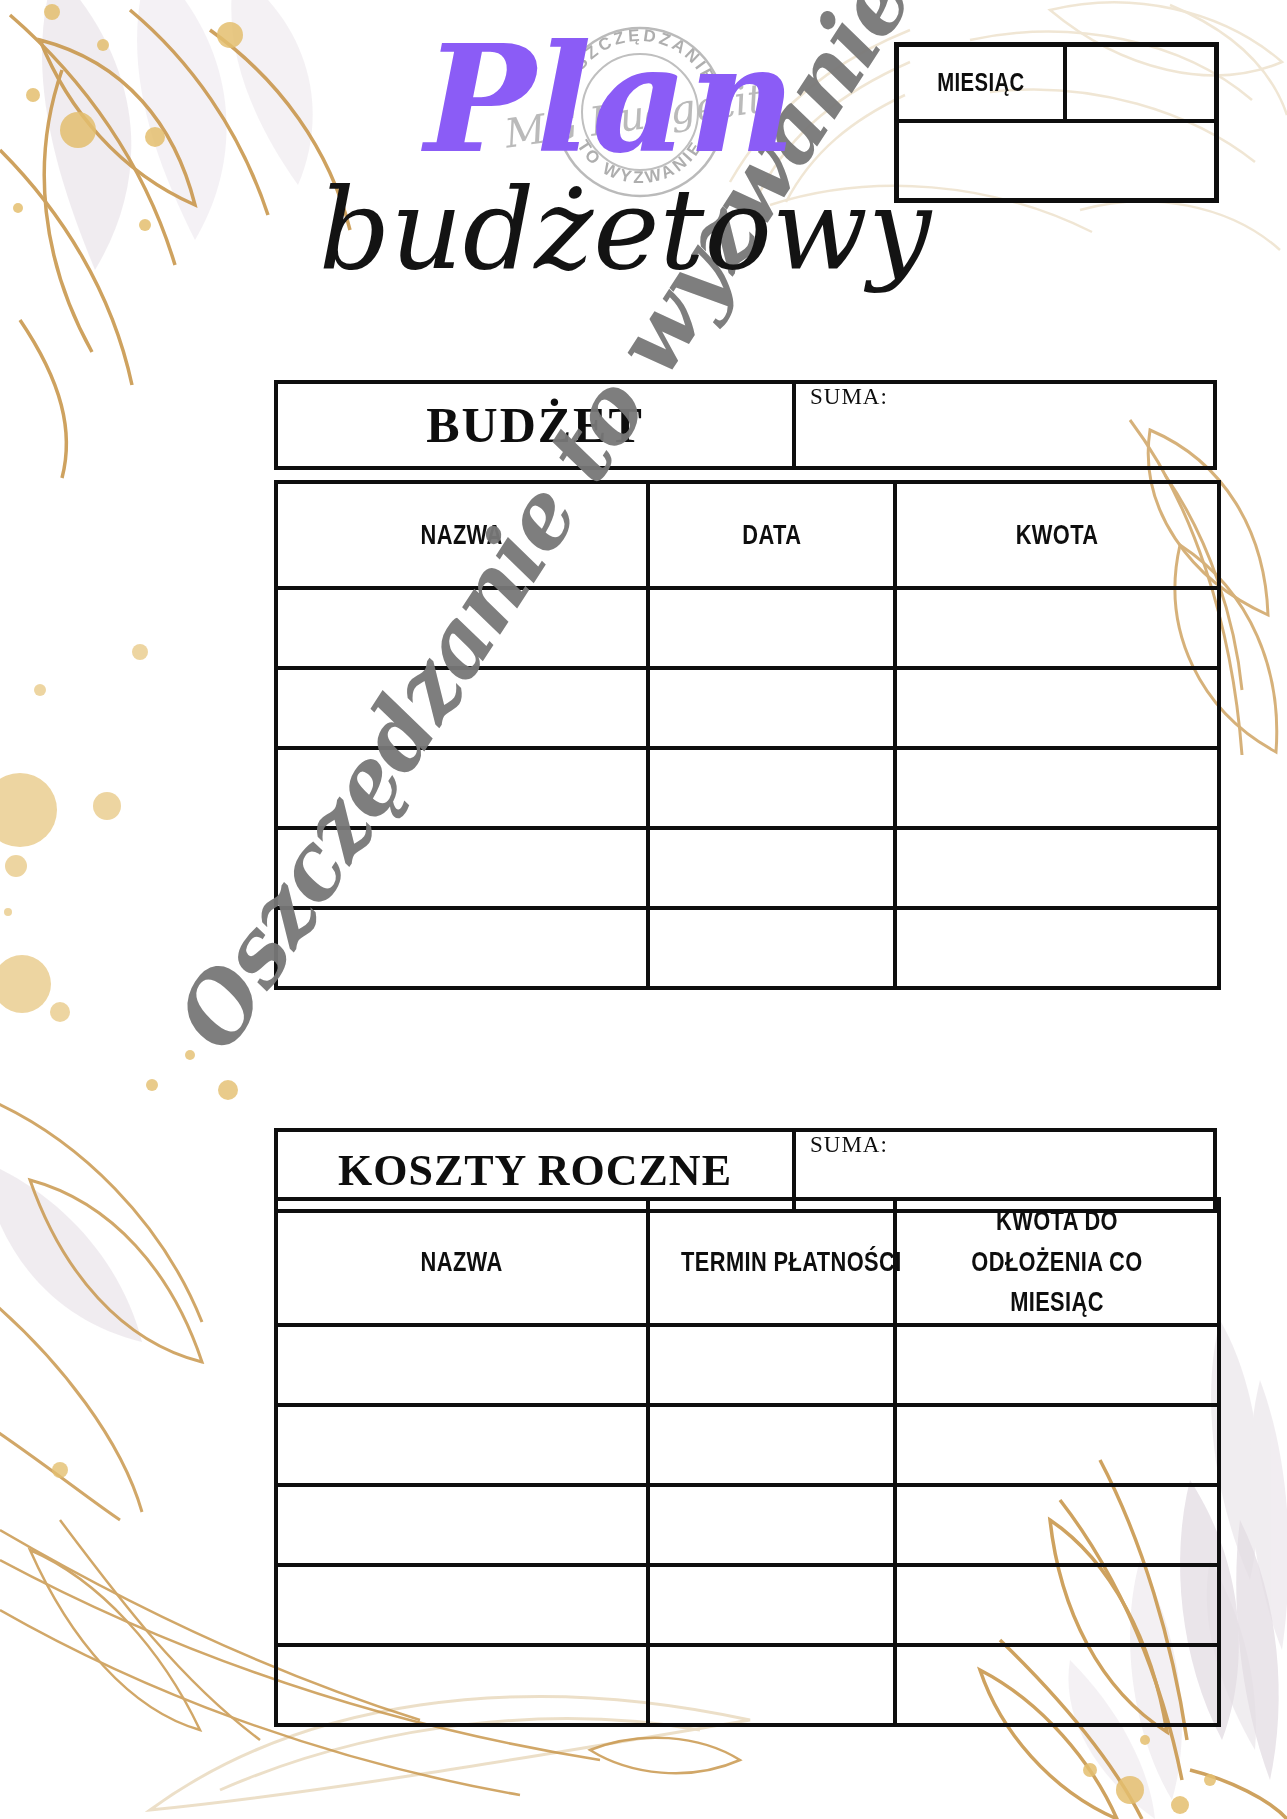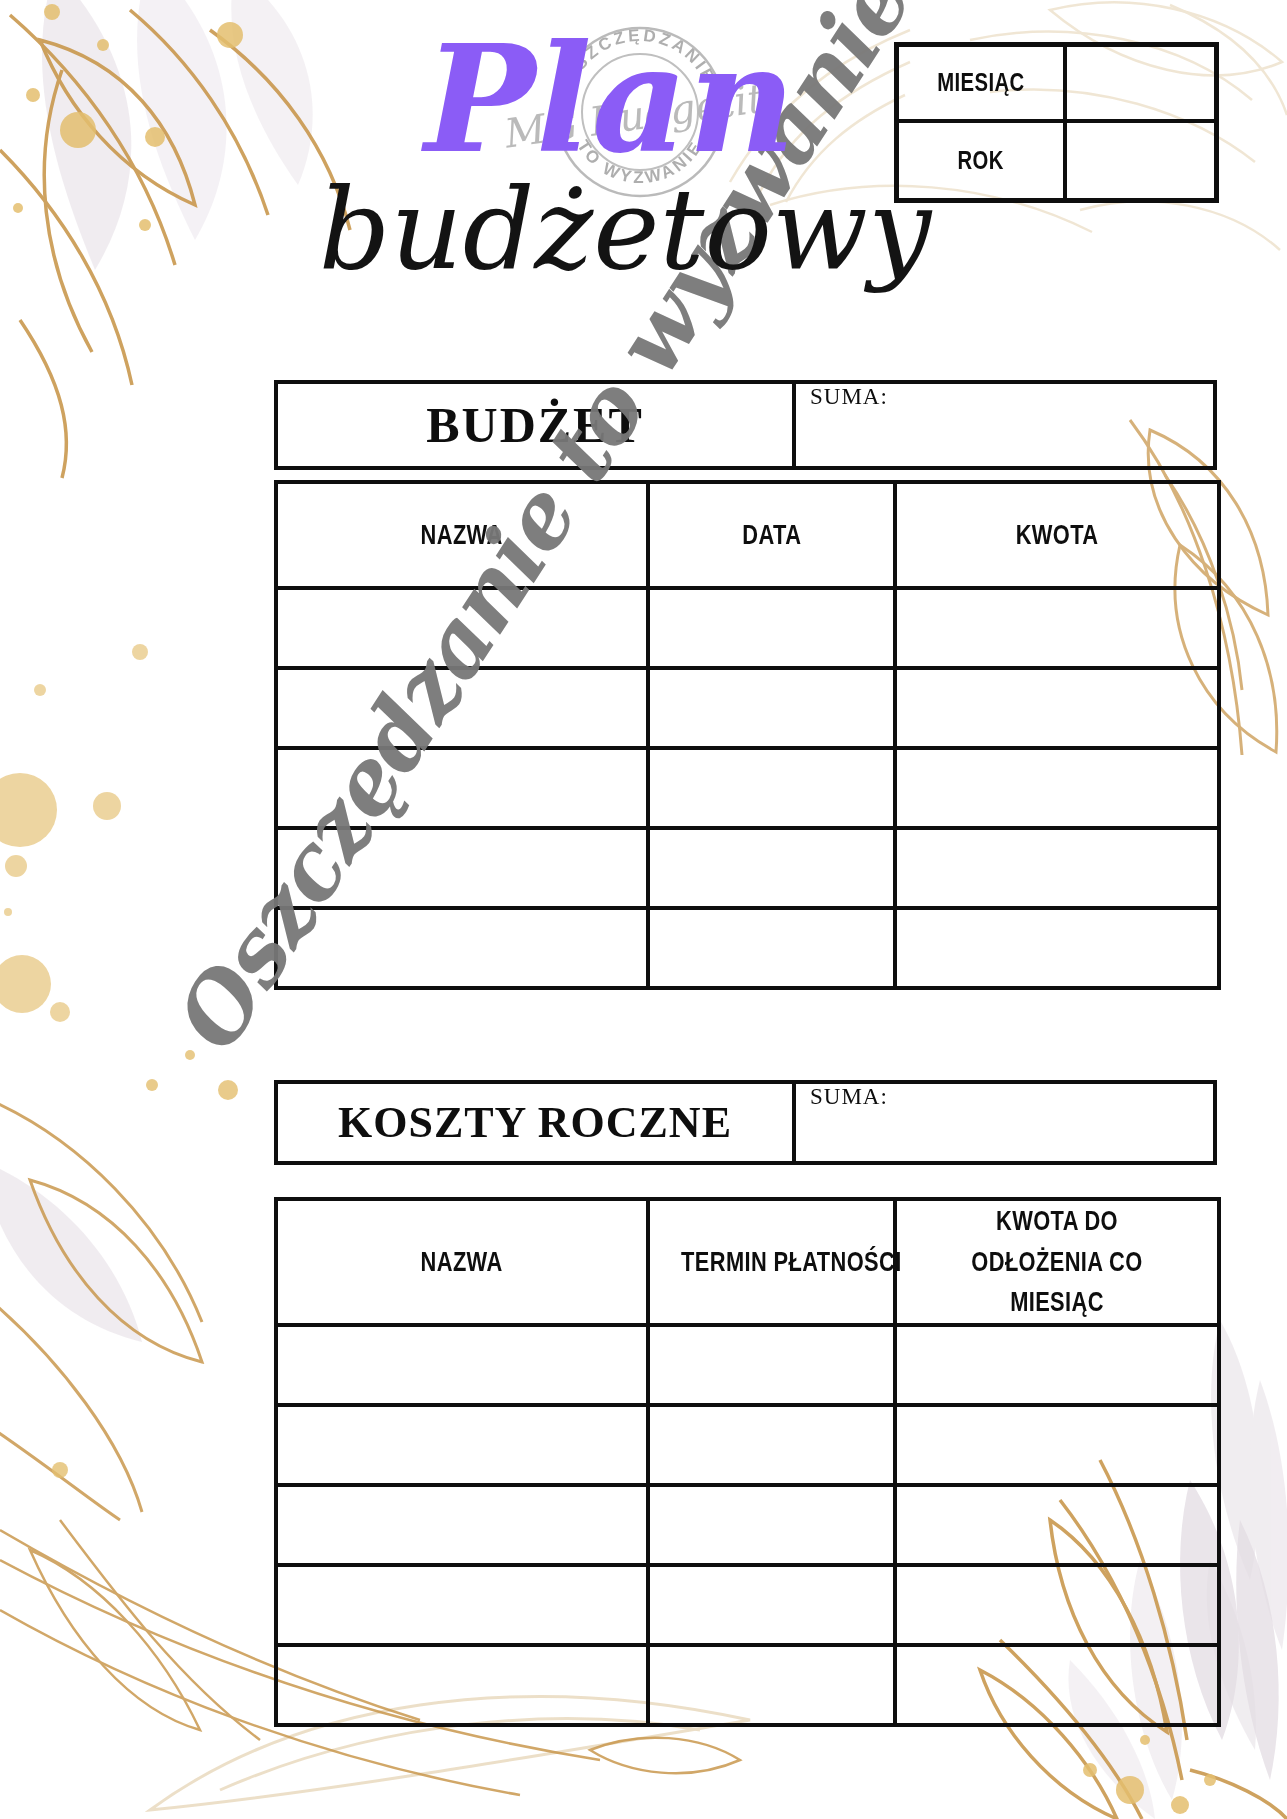--- a/index.html
+++ b/index.html
@@ -68,21 +68,21 @@
     width:518px;display:flex;align-items:center;justify-content:center;
     border-right:4px solid var(--ink);
     font-weight:700;letter-spacing:2px;
   }
   .section-box .suma{
     flex:1;display:flex;align-items:flex-start;padding-left:14px;
     font-size:23px;letter-spacing:1px;
   }
   #budget-box{top:380px;height:90px;}
   #budget-box .name{font-size:50px;}
-  #annual-box{top:1080px;height:85px;}
+  #annual-box{top:1128px;height:85px;}
   #annual-box .name{font-size:44px;letter-spacing:1px;}
 
   
   table.sheet{
     position:absolute;left:274px;width:943px;z-index:3;
     border-collapse:collapse;table-layout:fixed;background:transparent;
   }
   #budget-table{top:480px;}
   #annual-table{top:1197px;}
   table.sheet th,table.sheet td{border:4px solid var(--ink);padding:0;vertical-align:middle;}
@@ -236,23 +236,20 @@
 <div class="title-1">Plan</div>
 <div class="title-2">budżetowy</div>
 
 <div class="watermark">Oszczędzanie to wyzwanie</div>
 
 <div class="meta">
   <div class="meta-cell c0 r0">
     <span class="cond">MIESIĄC</span>
   </div>
   <div class="meta-cell r0"></div>
-  <div class="meta-cell c0">
-    <span class="cond">ROK</span>
-  </div>
   <div class="meta-cell"></div>
 </div>
 
 <div class="section-box" id="budget-box">
   <div class="name">BUDŻET</div>
   <div class="suma">
     <span>SUMA:</span>
     <span></span>
   </div>
 </div>

